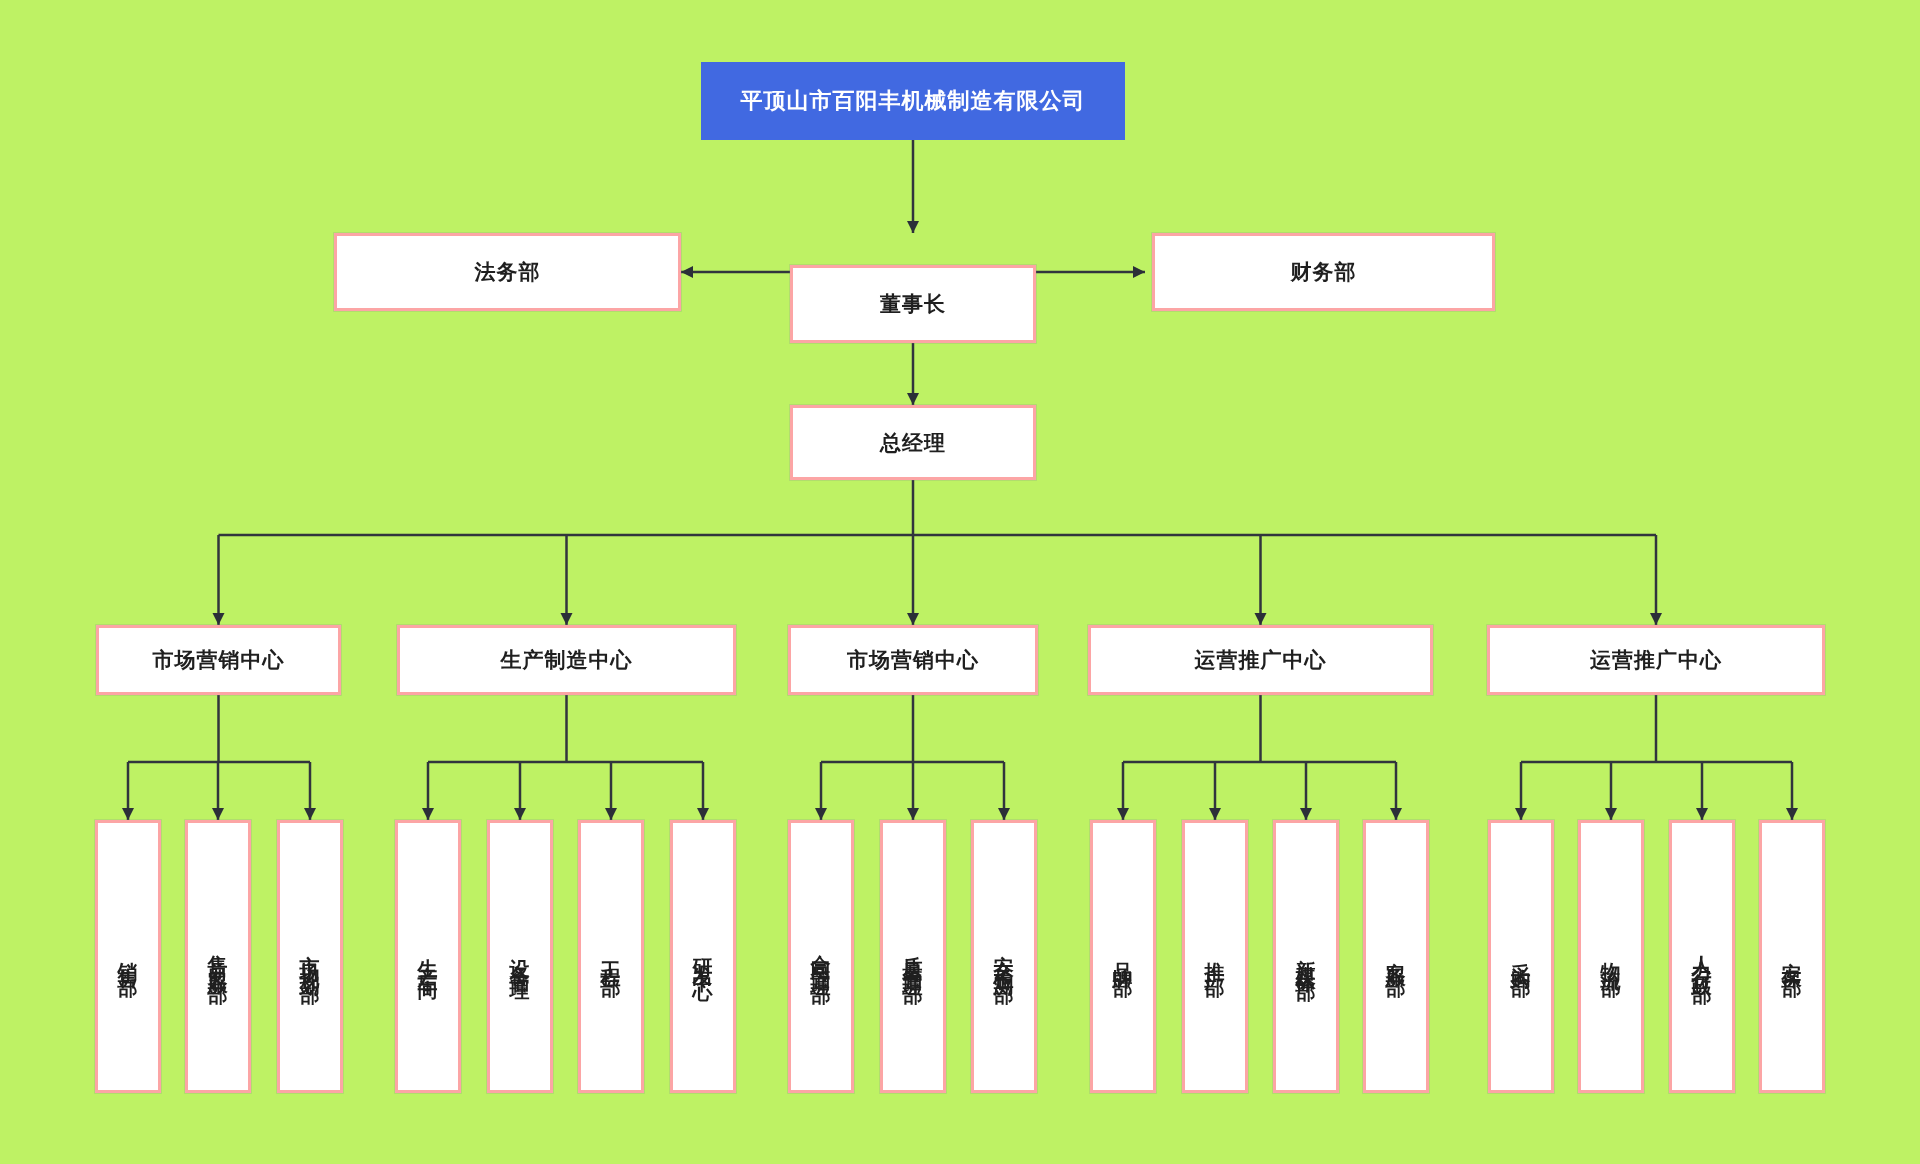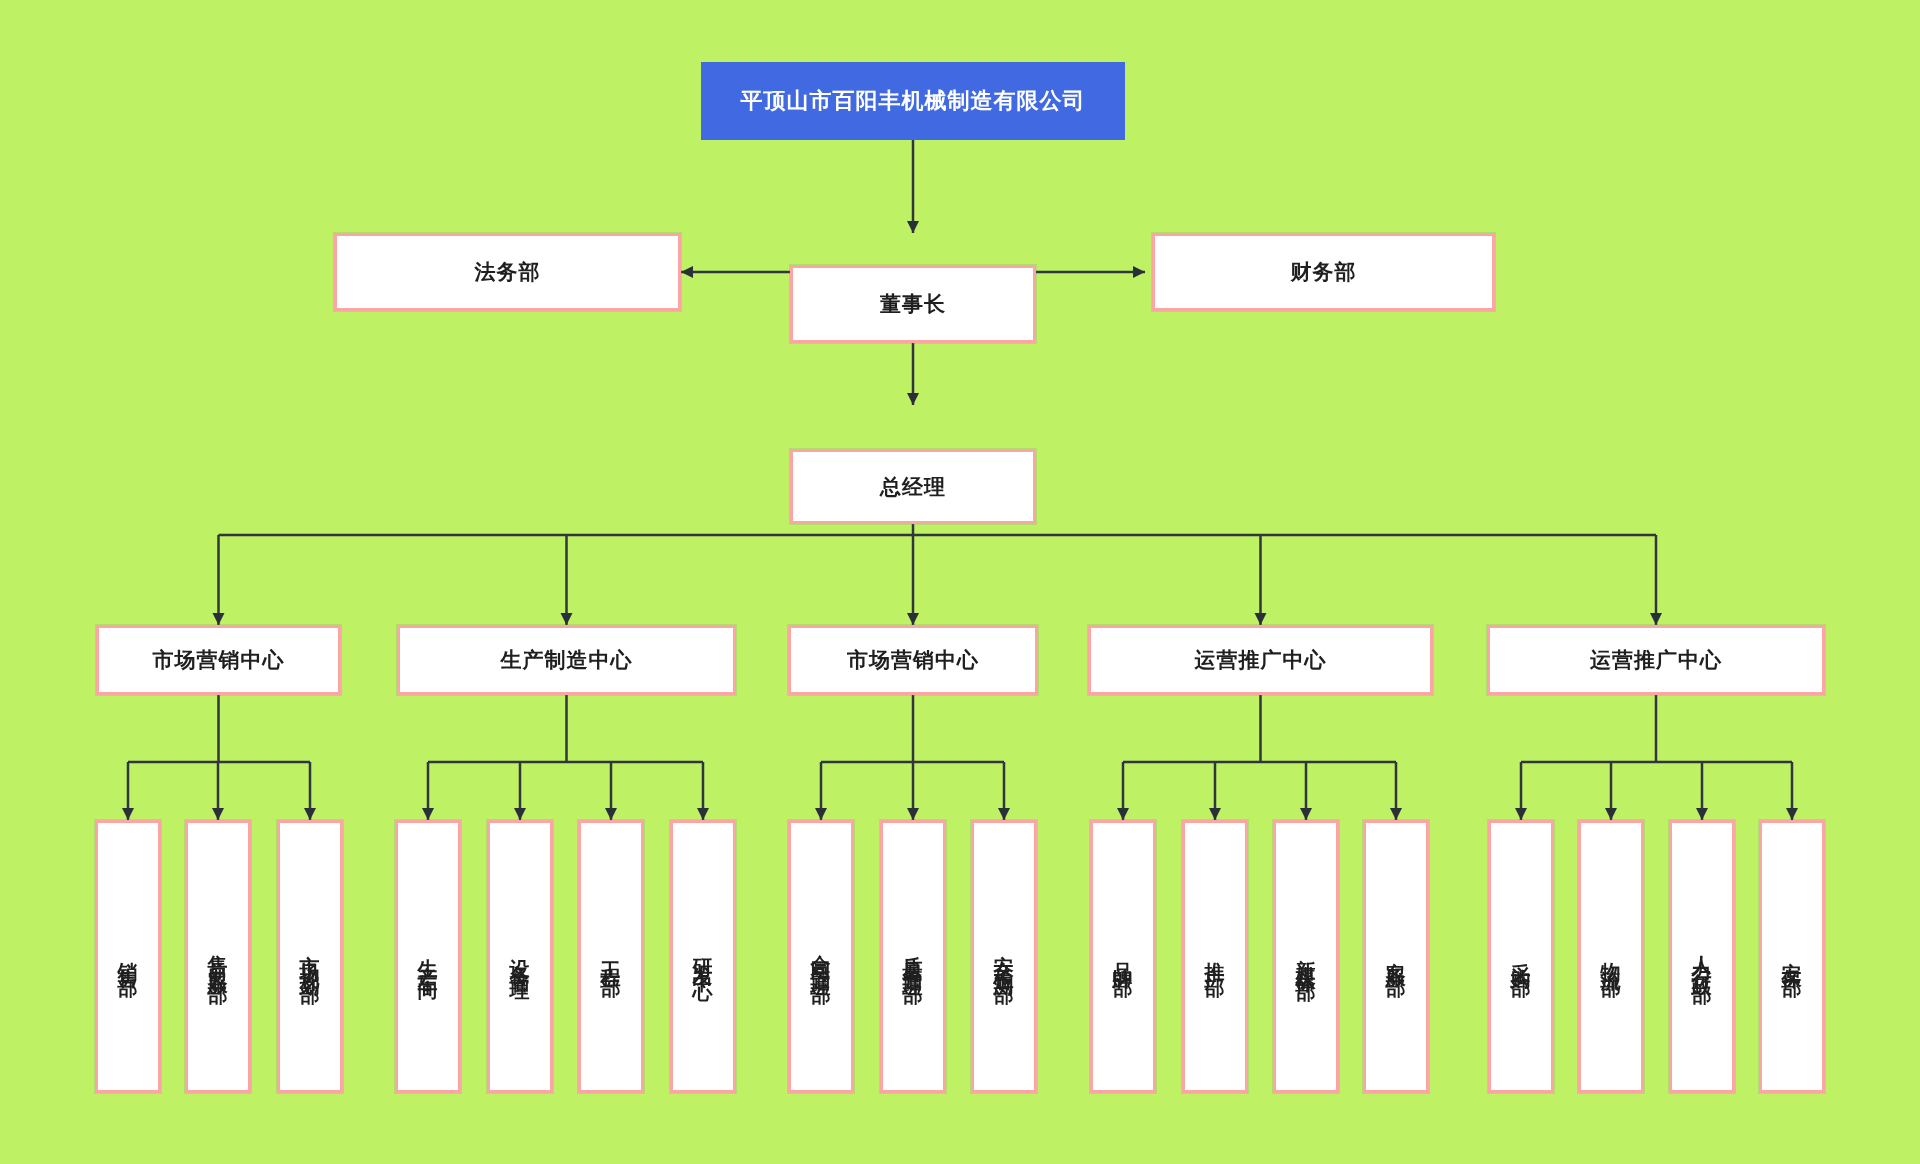--- a/index.html
+++ b/index.html
@@ -107,21 +107,21 @@
   </svg>
 
   <div class="node root" style="left:701px; top:62px; width:424px; height:78px;">平顶山市百阳丰机械制造有限公司</div>
 
   <div class="node" style="left:334px; top:233px; width:347px; height:78px;">法务部</div>
 
   <div class="node" style="left:790px; top:233px; width:246px; height:78px;margin-top:32px;">董事长</div>
 
   <div class="node" style="left:1152px; top:233px; width:343px; height:78px;font-family:Liberation Serif, serif;">财务部</div>
 
-  <div class="node" style="left:790px; top:405px; width:246px; height:75px;margin-top:44px;">总经理</div>
+  <div class="node" style="left:790px; top:405px; width:246px; height:75px;">总经理</div>
 
 <div class="node" style="left: 96px; top: 625px; width: 245px; height: 70px;">市场营销中心</div>
     <div class="node vert" style="left: 95px; top: 820px; width: 66px; height: 273px;">销售部</div>
     <div class="node vert" style="left: 185px; top: 820px; width: 66px; height: 273px;">售前客服部</div>
     <div class="node vert" style="left: 277px; top: 820px; width: 66px; height: 273px;">市场规划部</div>
     <div class="node" style="left: 397px; top: 625px; width: 339px; height: 70px;">生产制造中心</div>
     <div class="node vert" style="left: 395px; top: 820px; width: 66px; height: 273px;">生产车间</div>
     <div class="node vert" style="left: 487px; top: 820px; width: 66px; height: 273px;">设备管理</div>
     <div class="node vert" style="left: 578px; top: 820px; width: 66px; height: 273px;">工程部</div>
     <div class="node vert" style="left: 670px; top: 820px; width: 66px; height: 273px;">研发中心</div>

